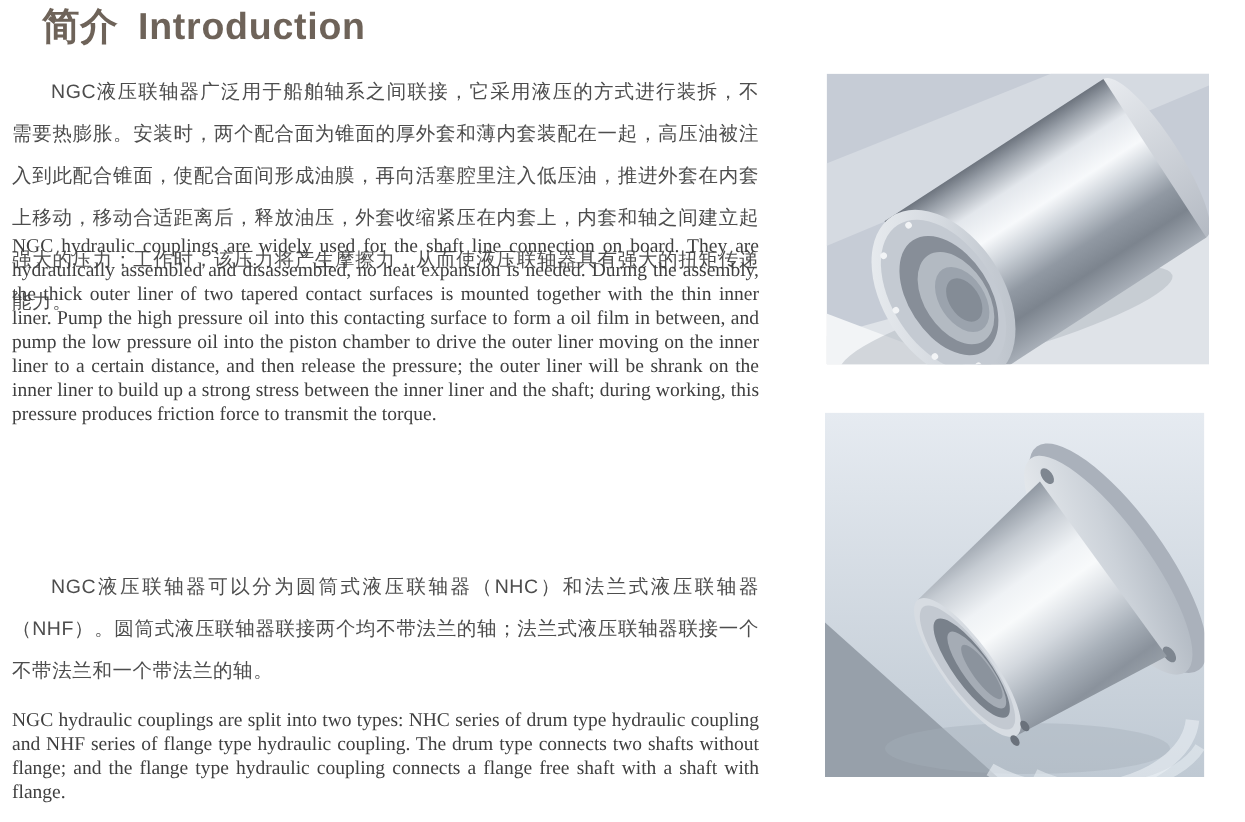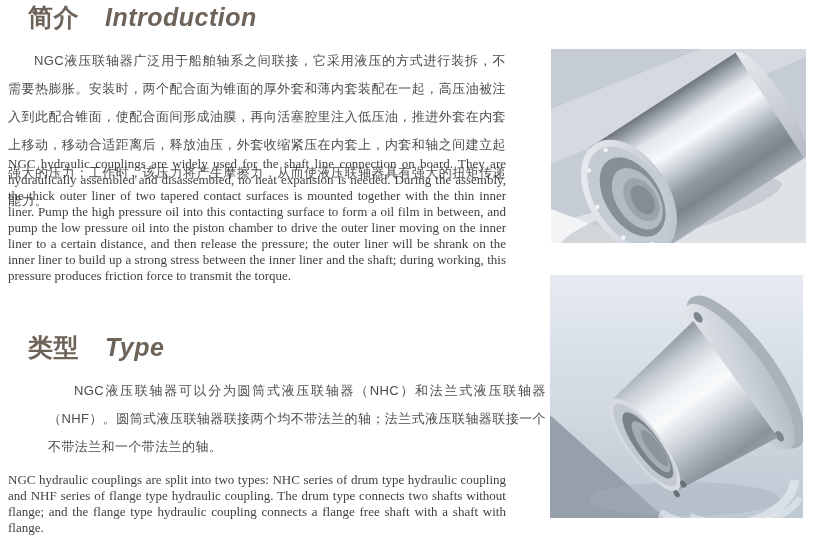--- a/index.html
+++ b/index.html
@@ -4,53 +4,50 @@
 <style>
   html,body{margin:0;padding:0;}
   body{width:830px;height:548px;background:#ffffff;overflow:hidden;
        font-family:"Liberation Sans","DejaVu Sans",sans-serif;}
   .page{position:relative;width:830px;height:548px;background:#fff;}
 
   .heading{position:absolute;left:28px;margin:0;font-weight:bold;
            font-size:25px;color:#6e6359;letter-spacing:0.5px;white-space:nowrap;}
   #heading-intro{top:1px;}
   #heading-type{top:331px;}
-  .heading .en-part{margin-left:26px;font-style:italic;}
+  .heading .en-part{margin-left:13px;}
 
   .para{position:absolute;left:8px;width:498px;margin:0;text-align:justify;}
   .zh{font-size:13px;line-height:28px;color:#4d4d4d;letter-spacing:0.4px;
       text-indent:2em;font-family:"Liberation Sans","DejaVu Sans",sans-serif;}
   .en{font-size:13px;line-height:16px;color:#3f3f3f;
       font-family:"Liberation Serif","DejaVu Serif",serif;}
   #zh-1{top:47px;}
   #en-1{top:156px;font-family:Liberation Serif, serif;}
-  #zh-2{top:377px;margin-left:40px;}
+  #zh-2{top:377px;}
   #en-2{top:472px;}
 
   .fig{position:absolute;overflow:hidden;}
   #fig-drum{left:551px;top:49px;width:255px;height:194px;}
   #fig-flange{left:550px;top:275px;width:253px;height:243px;}
   .fig svg{display:block;}
 </style>
 </head>
 <body>
 
 <div class="page">
 
   <h1 class="heading" id="heading-intro">
     <span>简介</span><span class="en-part">Introduction</span>
   </h1>
 
   <p class="para zh" id="zh-1">NGC液压联轴器广泛用于船舶轴系之间联接，它采用液压的方式进行装拆，不需要热膨胀。安装时，两个配合面为锥面的厚外套和薄内套装配在一起，高压油被注入到此配合锥面，使配合面间形成油膜，再向活塞腔里注入低压油，推进外套在内套上移动，移动合适距离后，释放油压，外套收缩紧压在内套上，内套和轴之间建立起强大的压力；工作时，该压力将产生摩擦力，从而使液压联轴器具有强大的扭矩传递能力。</p>
 
   <p class="para en" id="en-1">NGC hydraulic couplings are widely used for the shaft line connection on board. They are hydraulically assembled and disassembled, no heat expansion is needed. During the assembly, the thick outer liner of two tapered contact surfaces is mounted together with the thin inner liner. Pump the high pressure oil into this contacting surface to form a oil film in between, and pump the low pressure oil into the piston chamber to drive the outer liner moving on the inner liner to a certain distance, and then release the pressure; the outer liner will be shrank on the inner liner to build up a strong stress between the inner liner and the shaft; during working, this pressure produces friction force to transmit the torque.</p>
 
-  <h1 class="heading" id="heading-type">
-    <span>类型</span><span class="en-part">Type</span>
-  </h1>
 
   <p class="para zh" id="zh-2">NGC液压联轴器可以分为圆筒式液压联轴器（NHC）和法兰式液压联轴器（NHF）。圆筒式液压联轴器联接两个均不带法兰的轴；法兰式液压联轴器联接一个不带法兰和一个带法兰的轴。</p>
 
   <p class="para en" id="en-2">NGC hydraulic couplings are split into two types: NHC series of drum type hydraulic coupling and NHF series of flange type hydraulic coupling. The drum type connects two shafts without flange; and the flange type hydraulic coupling connects a flange free shaft with a shaft with flange.</p>
 
   <div class="fig" id="fig-drum">
     <svg width="255" height="194" viewBox="0 0 255 194" xmlns="http://www.w3.org/2000/svg">
       <defs>
         <linearGradient id="mBody" x1="0" y1="0" x2="0" y2="1">
           <stop offset="0" stop-color="#6d747e"></stop>

